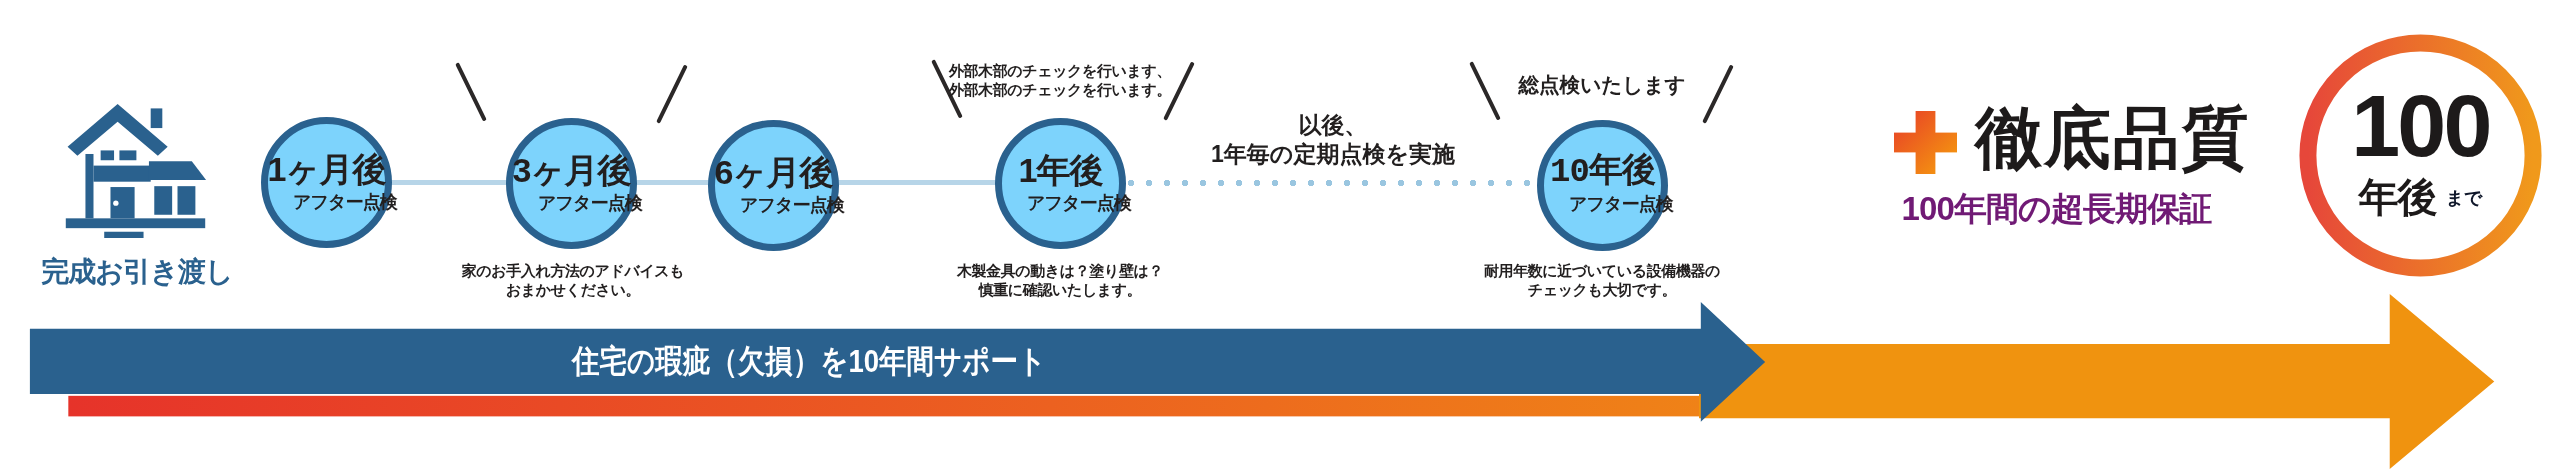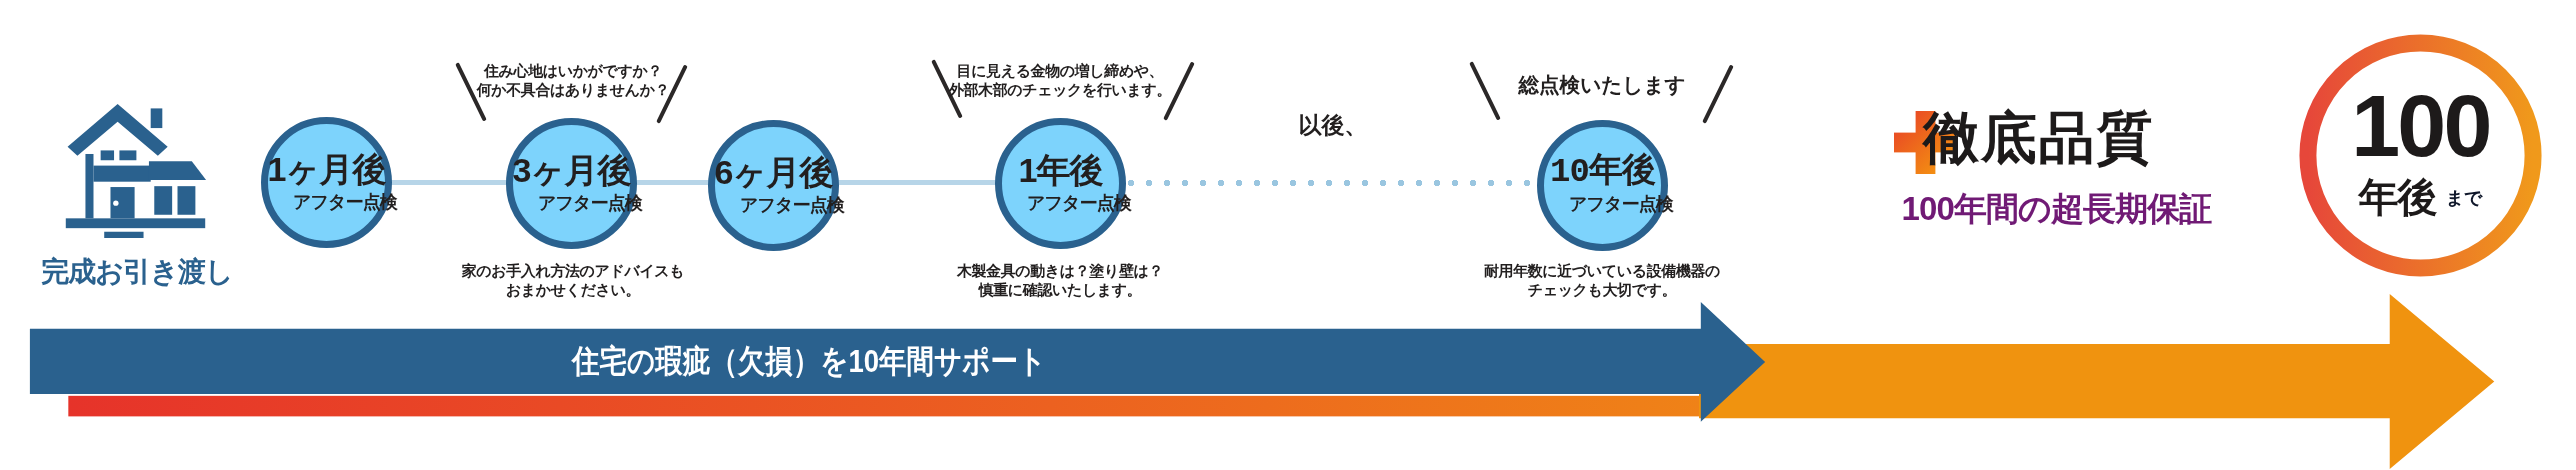--- a/index.html
+++ b/index.html
@@ -41,21 +41,21 @@
   
   .arrows{position:absolute;left:0;top:0;width:2576px;height:470px;}
   .arrow-label{
     position:absolute;left:496px;top:339px;width:626px;height:45px;line-height:45px;
     text-align:center;color:#ffffff;font-size:32px;font-weight:700;white-space:nowrap;
     transform:scaleX(0.86);transform-origin:50% 50%;letter-spacing:0px;
   }
   
   .plus{position:absolute;left:1894px;top:111px;width:63px;height:63px;}
   .q-title{
-    position:absolute;left:1923px;top:107px;font-size:56px;line-height:61px;
+    position:absolute;left:1975px;top:107px;font-size:67px;line-height:61px;
     font-weight:800;letter-spacing:1.8px;color:#1d1a1a;white-space:nowrap;
   }
   .q-sub{
     position:absolute;left:1893px;top:187px;width:327px;text-align:center;
     font-size:33px;font-weight:700;color:#701a75;white-space:nowrap;letter-spacing:-0.9px;
   }
   
   .badge{position:absolute;left:2299px;top:34px;width:243px;height:243px;}
   .badge svg{position:absolute;left:0;top:0;}
   .badge-text{
@@ -122,41 +122,38 @@
   <div class="milestone" style="left:995px;top:118px;">
     <div class="m-period">1年後</div>
     <div class="m-sub">アフター点検</div>
   </div>
   <div class="milestone" style="left:1537px;top:120px;font-family:Liberation Mono, monospace;">
     <div class="m-period">10年後</div>
     <div class="m-sub">アフター点検</div>
   </div>
 
   <div class="slash sl" style="left:469px;top:60px;"></div>
-  <div class="note note-sm" style="left:573px;top:61px;">
-    <div>住み心地はいかがですか？</div>
-    <div>何か不具合はありませんか？</div>
-  </div>
   <div class="slash sr" style="left:670px;top:62px;"></div>
 
   <div class="slash sl" style="left:945px;top:57px;"></div>
   <div class="note note-sm" style="left:1060px;top:61px;">
-    <div>目に見える金物の増し締めや、</div>
+    <div>外部木部のチェックを行います、</div>
     <div>外部木部のチェックを行います。</div>
   </div>
   <div class="slash sr" style="left:1177px;top:59px;"></div>
 
   <div class="slash sl" style="left:1483px;top:59px;"></div>
   <div class="note note-lg" style="left:1602px;top:73px;">
     <div>総点検いたします</div>
   </div>
   <div class="slash sr" style="left:1716px;top:62px;"></div>
 
   <div class="note note-mid" style="left:1333px;top:111px;">
     <div>以後、</div>
+    <div>1年毎の定期点検を実施</div>
   </div>
 
   <div class="note note-sm" style="left:1060px;top:261px;">
     <div>木製金具の動きは？塗り壁は？</div>
     <div>慎重に確認いたします。</div>
   </div>
   <div class="note note-sm" style="left:573px;top:261px;">
     <div>家のお手入れ方法のアドバイスも</div>
     <div>おまかせください。</div>
   </div>

